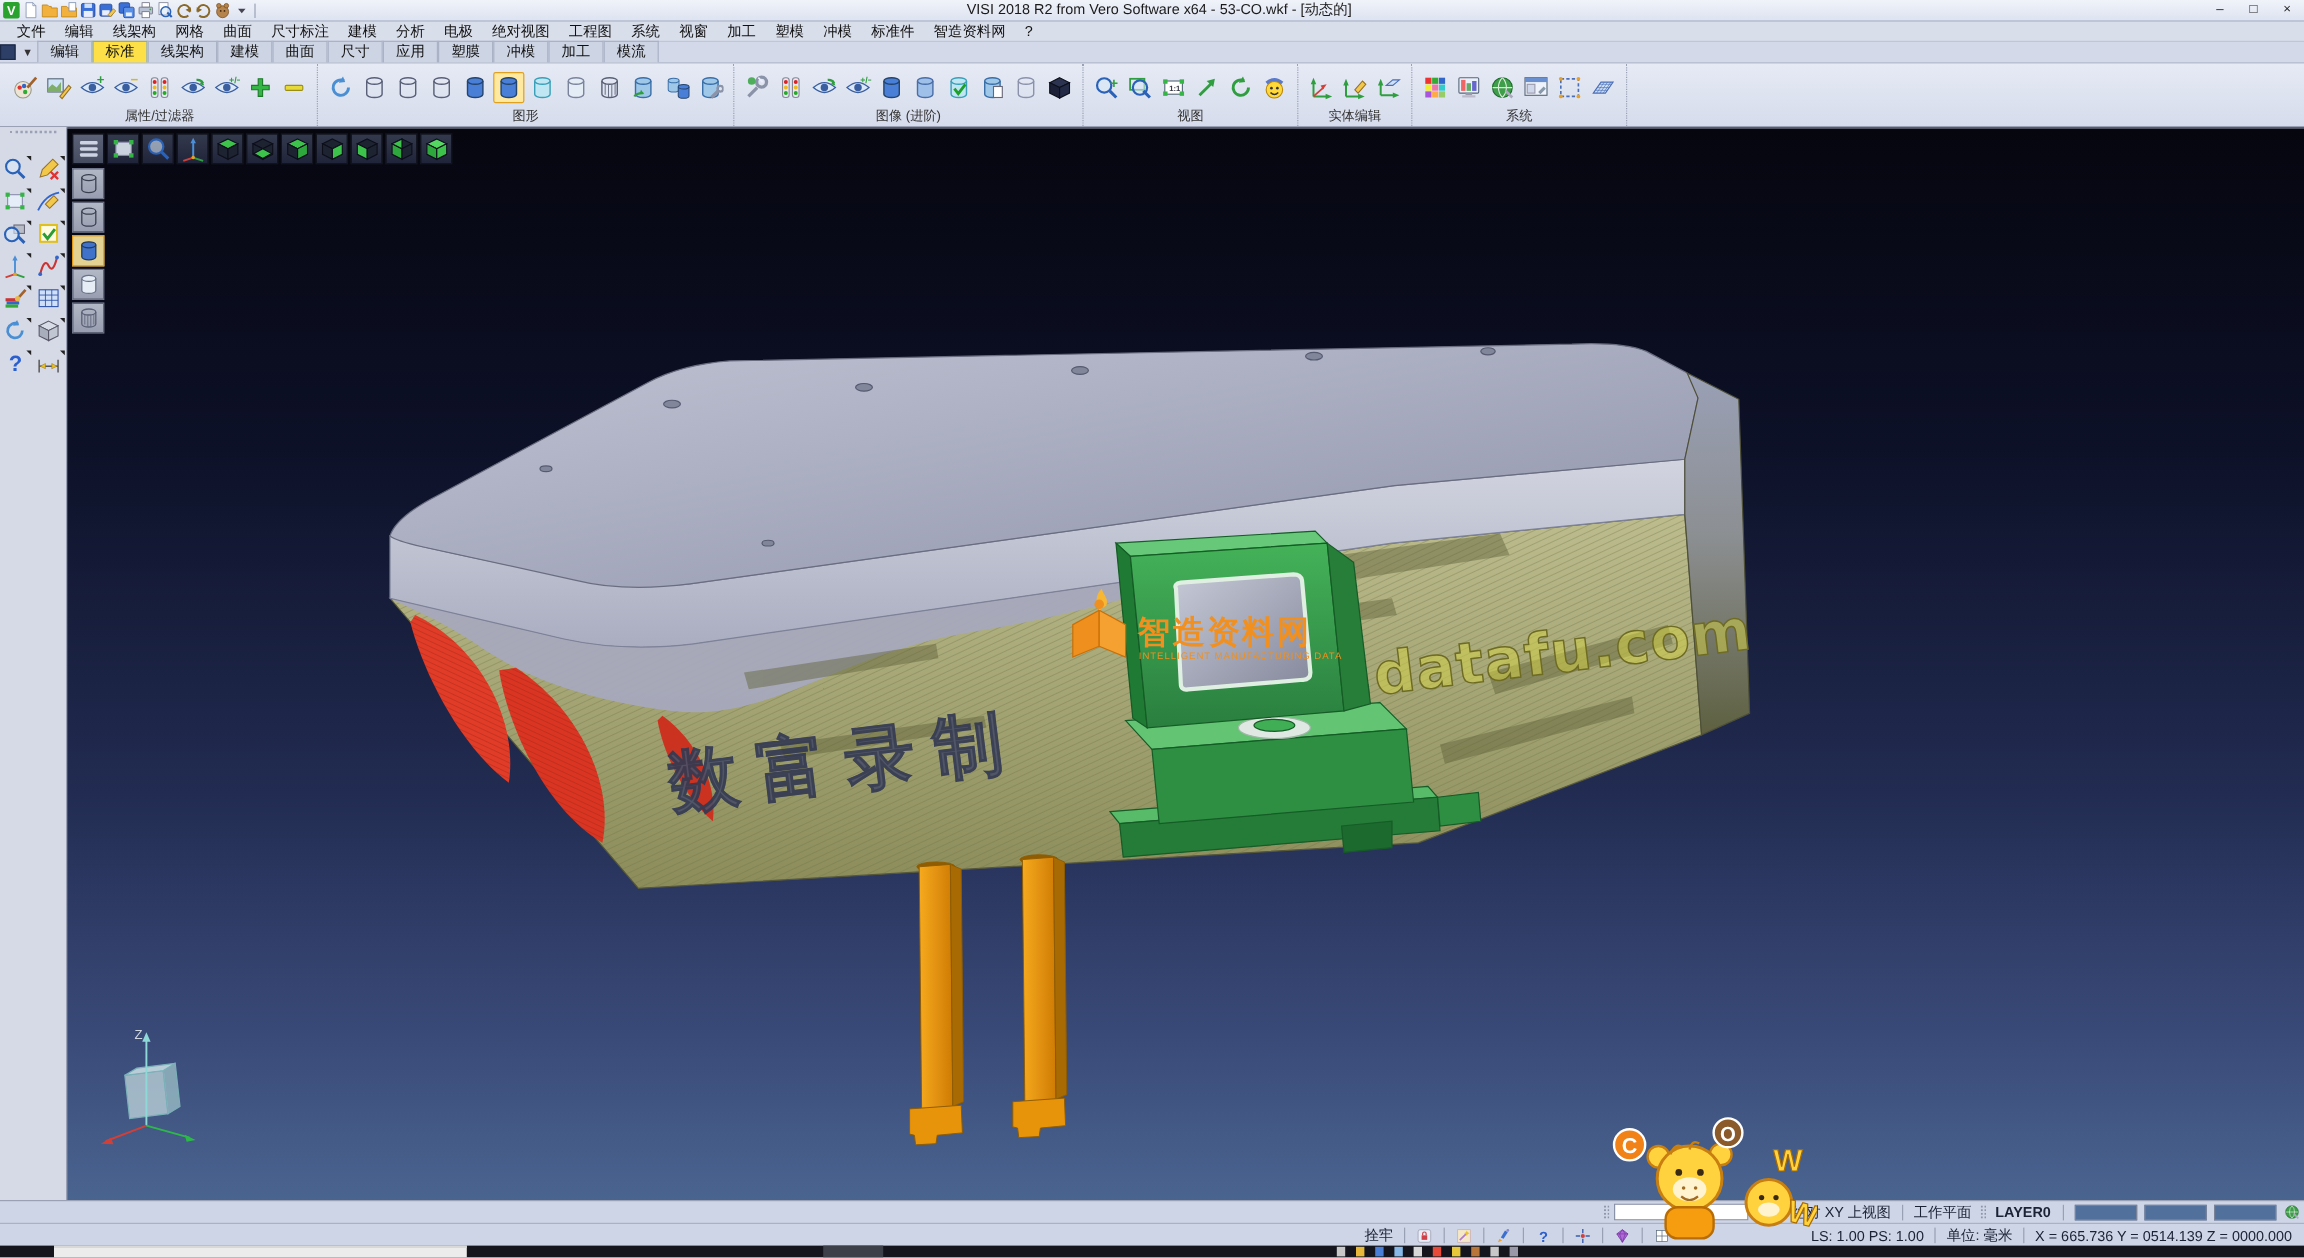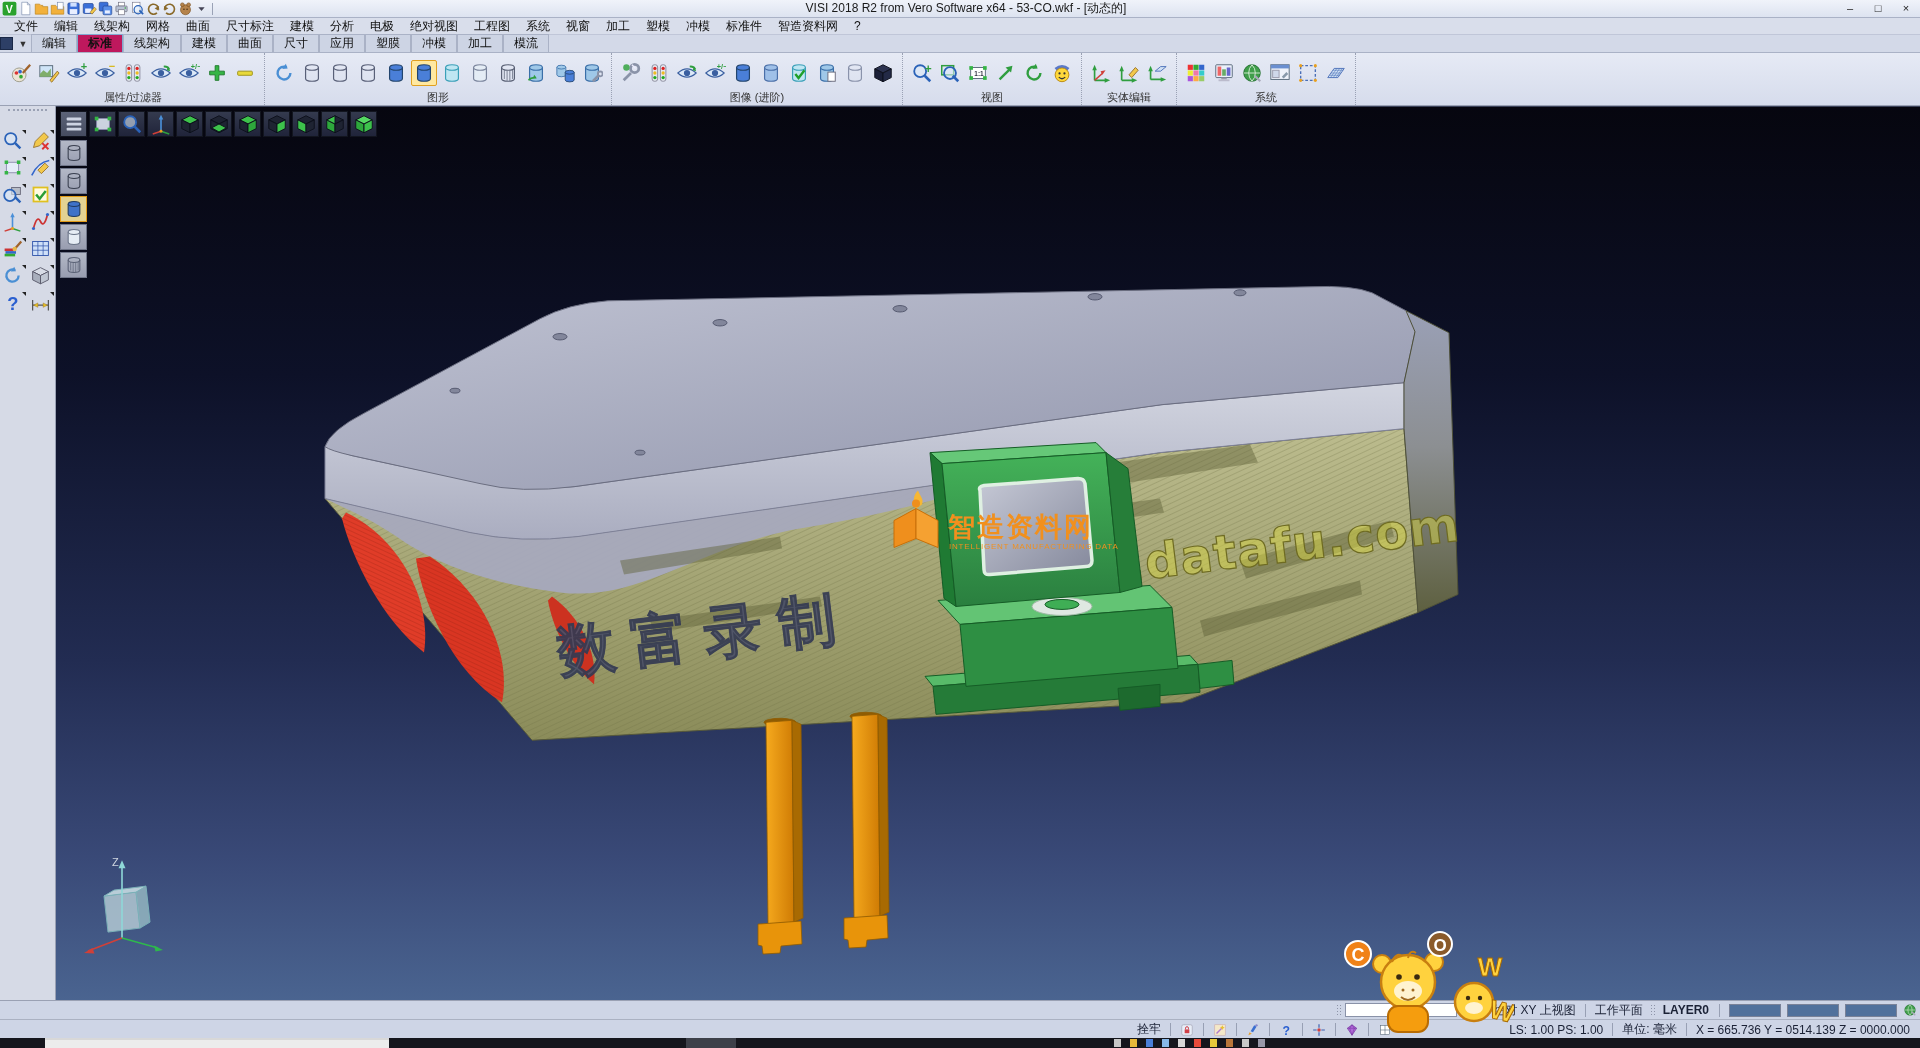--- a/index.html
+++ b/index.html
@@ -19,21 +19,21 @@
   
   .menubar{height:17px;display:flex;align-items:center;background:#d9deeb;
     border-bottom:1px solid #c0c6d8;padding-left:6px;}
   .menu-item{font-size:12px;color:#111;padding:0 8px;line-height:16px;}
   
   .tabrow{height:18px;display:flex;align-items:flex-end;background:#d3d9e8;border-bottom:1px solid #aab2c6;}
   .docsq{width:13px;height:13px;background:#2d3f66;border:1px solid #1a2846;margin:0 2px 2px 0;}
   .tab-dd{width:16px;font-size:9px;color:#333;text-align:center;padding-bottom:3px;}
   .tab{font-size:12px;color:#111;padding:1px 10px;border:1px solid #aab2c6;border-bottom:none;
     background:#cdd4e4;line-height:15px;}
-  .tab.active{background:#be185d;border-color:#82a8d0;font-weight:bold;}
+  .tab.active{background:#fde047;border-color:#82a8d0;font-weight:normal;}
   
   .ribbon{height:53px;background:linear-gradient(#e6eaf5,#d6dcec);display:flex;
     border-bottom:1px solid #9aa1b4;padding-left:2px;}
   .rgroup{display:flex;flex-direction:column;border-right:1px dotted #9aa1b4;padding:2px 6px 0 6px;}
   .ricons{display:flex;align-items:center;gap:2px;flex:1;}
   .rtile{width:26px;height:26px;display:flex;align-items:center;justify-content:center;border-radius:2px;}
   .rtile svg{width:22px;height:22px;display:block;}
   .rtile.sel{background:#ffe8a0;border:1px solid #e0a020;}
   .rlabel{font-size:11px;color:#333;text-align:center;height:15px;line-height:14px;}
   .rspacer{flex:1;}

